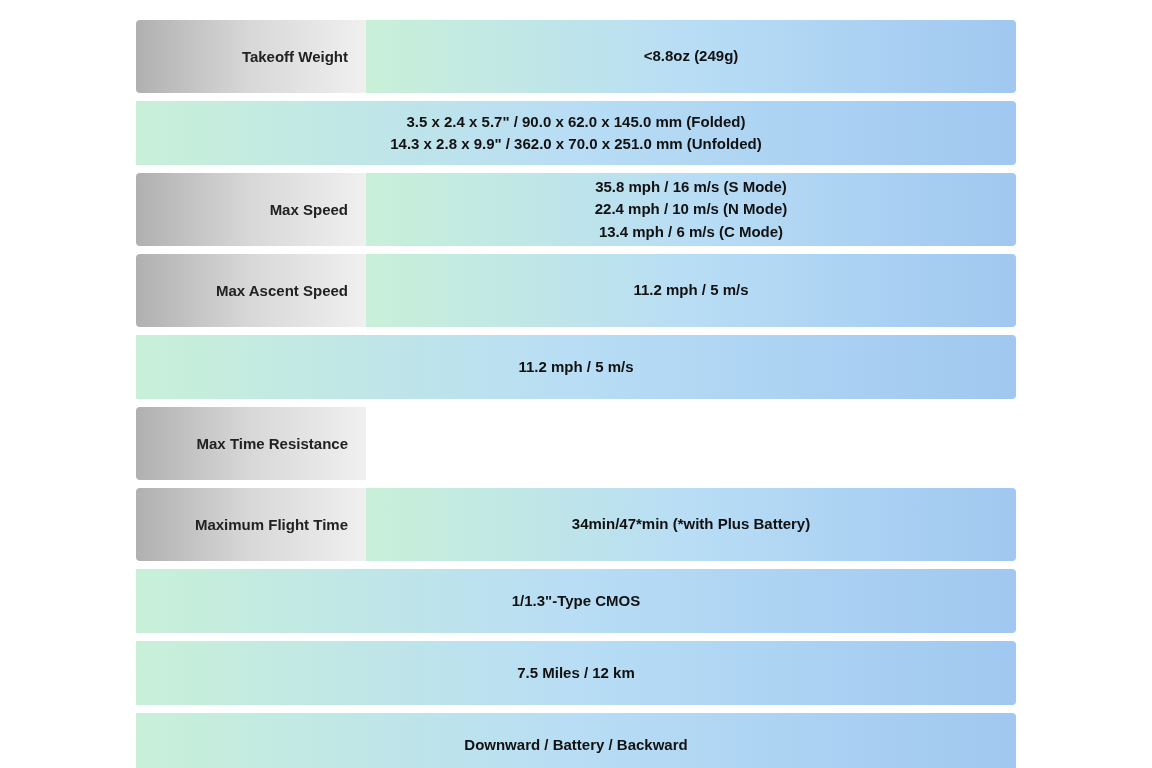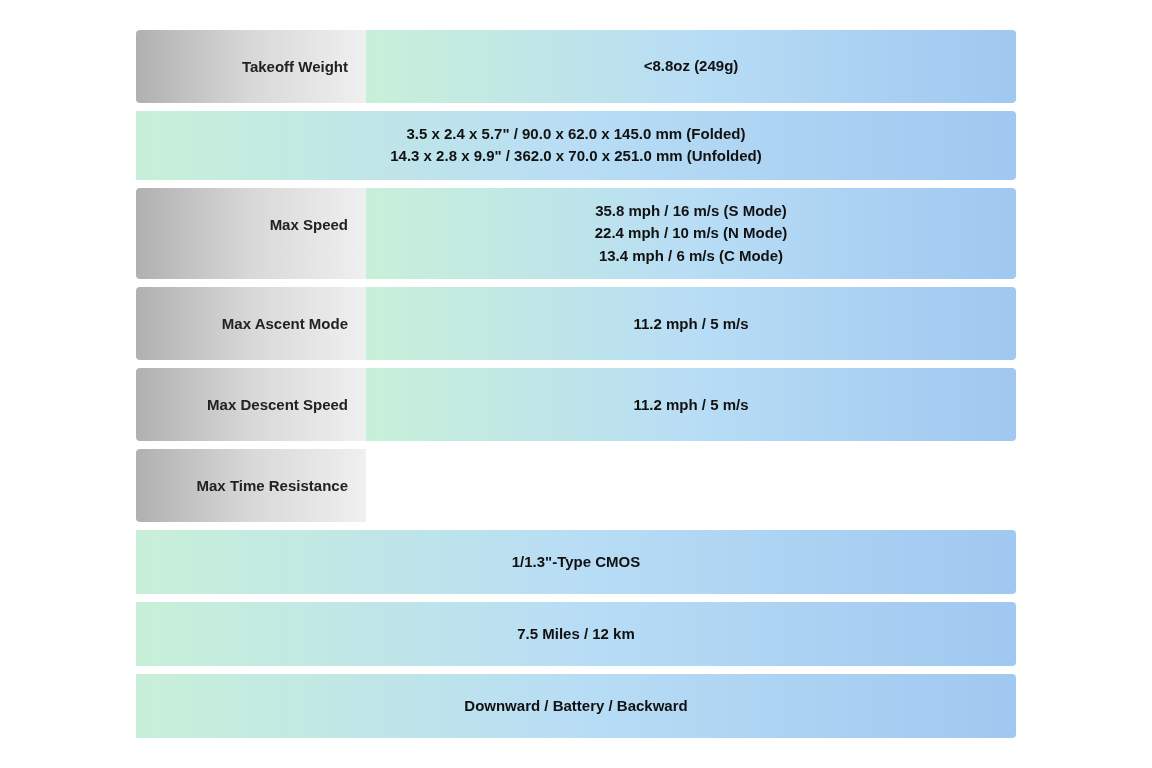--- a/index.html
+++ b/index.html
@@ -32,39 +32,40 @@
       height: auto;
       min-height: 64px;
       gap: 0;
     }
 
     .spec-label {
       width: 230px;
       min-width: 230px;
       background: linear-gradient(to right, #b0b0b0, #d8d8d8, #f0f0f0);
       display: flex;
+      align-items: center;
       justify-content: flex-end;
       padding: 28px 18px;
       border-radius: 4px 0 0 4px;
     }
 
     .spec-label span {
       font-size: 15px;
       font-weight: 700;
       color: #222;
       text-align: right;
     }
 
     .spec-value {
       flex: 1;
       background: linear-gradient(to right, #c8f0d8, #b8ddf5, #a0c8f0);
       display: flex;
       align-items: center;
       justify-content: center;
-      padding: 12px 20px;
+      padding: 0 20px;
       border-radius: 0 4px 4px 0;
     }
 
     .spec-value span {
       font-size: 15px;
       font-weight: 700;
       color: #111;
       text-align: center;
       line-height: 1.5;
     }
@@ -89,37 +90,42 @@
     <div class="spec-row">
       <div class="spec-label">
         <span>Max Speed</span>
       </div>
       <div class="spec-value">
         <span>35.8 mph / 16 m/s (S Mode)<br>22.4 mph / 10 m/s (N Mode)<br>13.4 mph / 6 m/s (C Mode)</span>
       </div>
     </div>
     <div class="spec-row">
       <div class="spec-label">
-        <span>Max Ascent Mode</span>
+        <span>Max Ascent Speed</span>
       </div>
       <div class="spec-value">
         <span>11.2 mph / 5 m/s</span>
       </div>
     </div>
     <div class="spec-row">
-      <div class="spec-label">
-        <span>Max Descent Speed</span>
-      </div>
       <div class="spec-value">
         <span>11.2 mph / 5 m/s</span>
       </div>
     </div>
     <div class="spec-row">
       <div class="spec-label">
         <span>Max Time Resistance</span>
+      </div>
+    </div>
+    <div class="spec-row">
+      <div class="spec-label">
+        <span>Maximum Flight Time</span>
+      </div>
+      <div class="spec-value">
+        <span>34min/47*min (*with Plus Battery)</span>
       </div>
     </div>
     <div class="spec-row">
       <div class="spec-value">
         <span>1/1.3"-Type CMOS</span>
       </div>
     </div>
     <div class="spec-row">
       <div class="spec-value">
         <span>7.5 Miles / 12 km</span>

